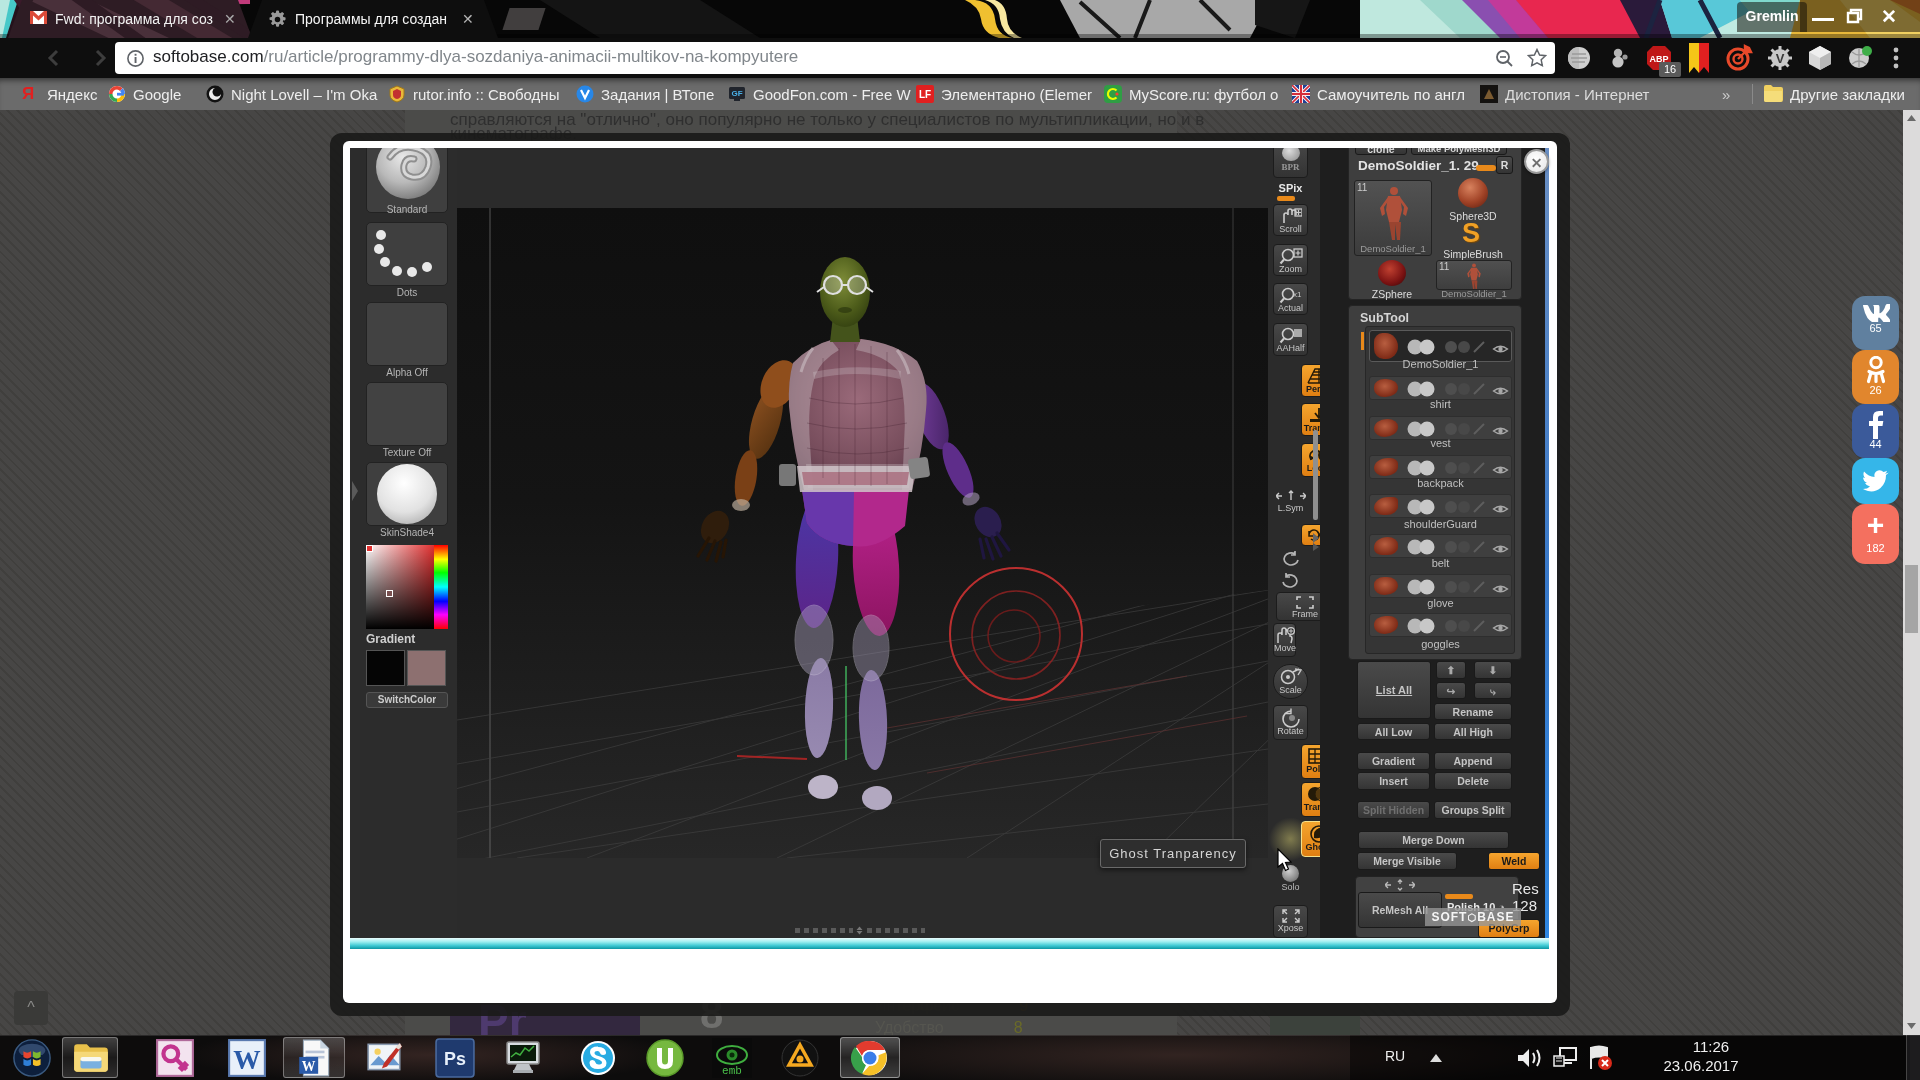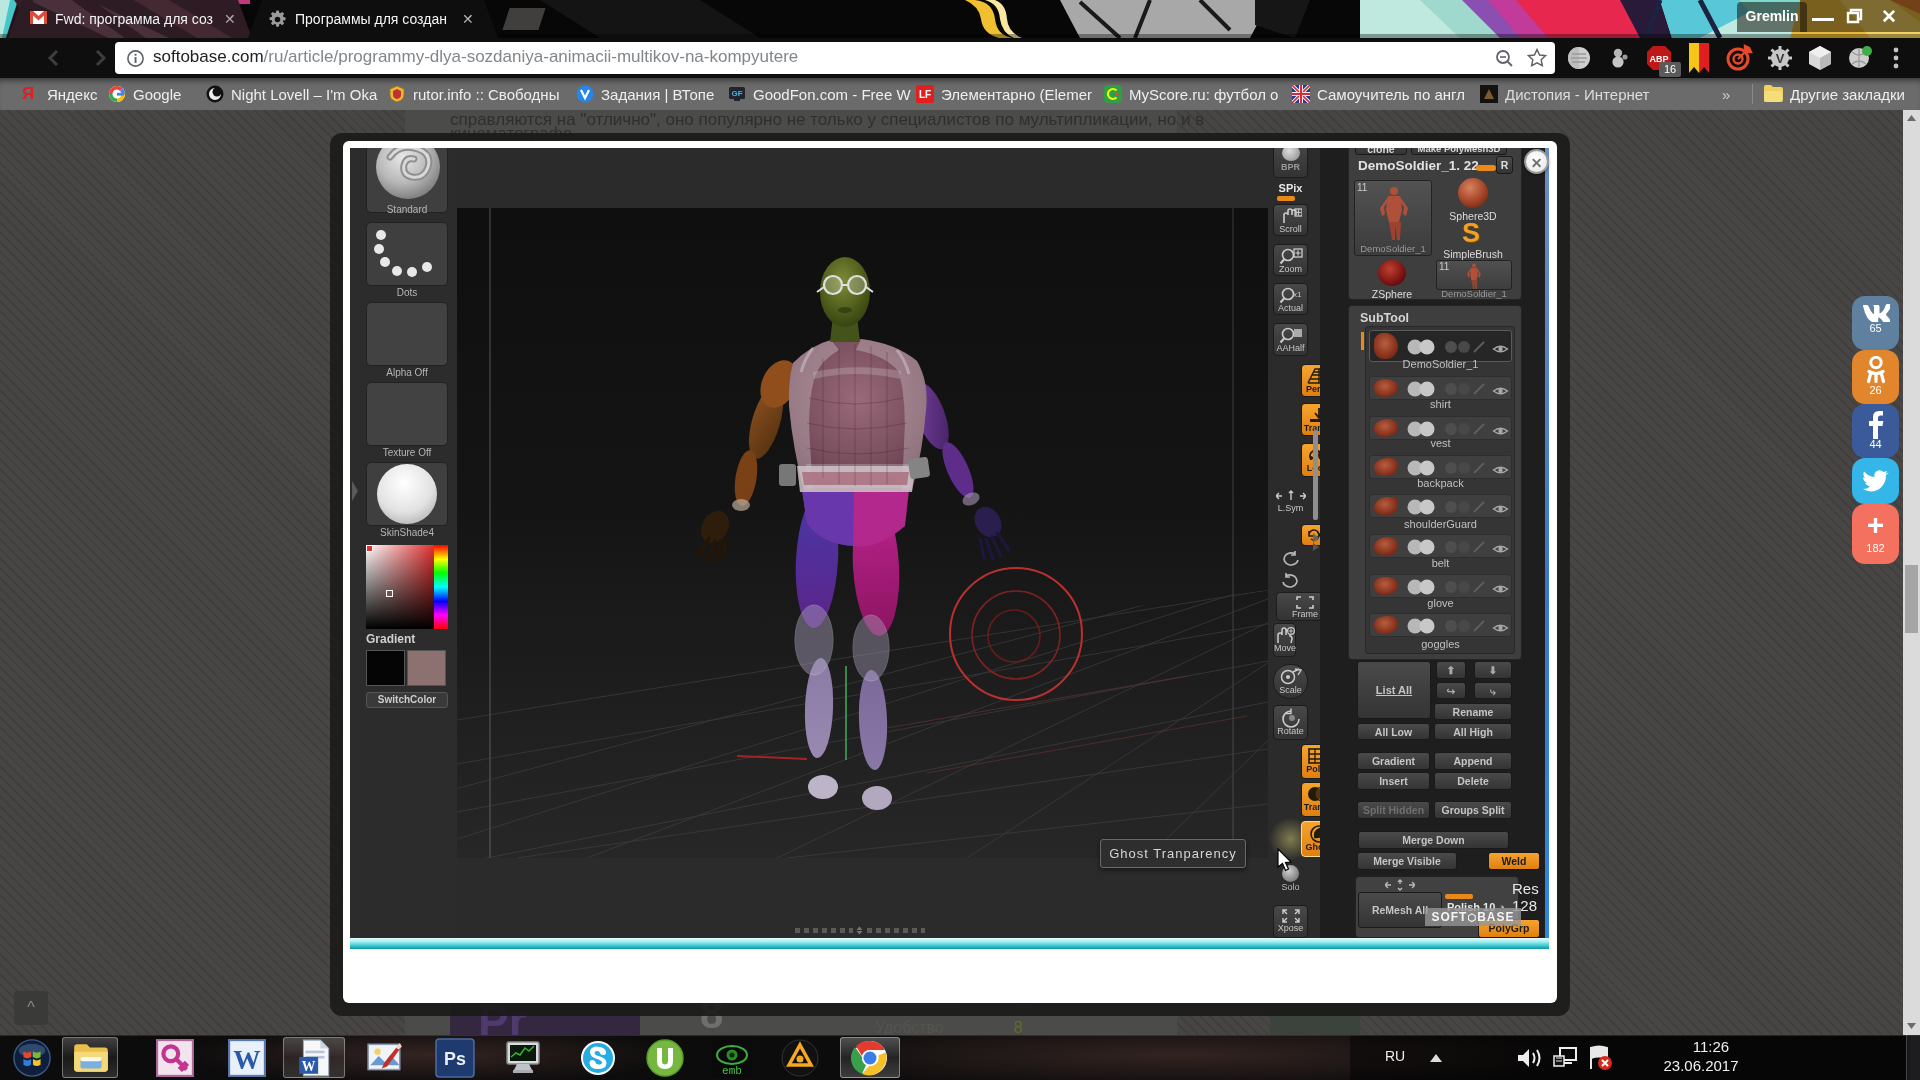--- a/index.html
+++ b/index.html
@@ -501,21 +501,21 @@
       </svg>
       </div>
 
       <div class="abs" style="left:445px;top:780px;width:58px;height:5px;background:repeating-linear-gradient(90deg,#5a5a5a 0 5px,#2c2c2c 5px 9px);"></div>
       <div class="abs" style="left:517px;top:780px;width:58px;height:5px;background:repeating-linear-gradient(90deg,#5a5a5a 0 5px,#2c2c2c 5px 9px);"></div>
       <svg class="abs" style="left:503px;top:778px;" width="14" height="9" viewBox="0 0 14 9">
           <path d="M3.5,4 L6.5,0.5 L9.5,4 Z M3.5,5 L6.5,8.5 L9.5,5 Z" fill="#777"></path>
         </svg>
 
       <div id="ztools">
-        <div class="zbtn" style="left:923px;top:-8px;width:35px;height:38px;"><div style="margin:4px auto 0;width:18px;height:16px;border-radius:50%;background:radial-gradient(circle at 40% 35%,#ddd,#888);"></div><span style="font-size:9px;color:#999;font-weight:bold;">BPR</span></div>
+        <div class="zbtn" style="left:923px;top:-8px;width:35px;height:38px;"><div style="margin:4px auto 0;width:18px;height:16px;border-radius:50%;background:radial-gradient(circle at 40% 35%,#ddd,#888);"></div><span style="font-size:9px;color:#999;font-weight:bold;font-family:Liberation Serif, serif;">BPR</span></div>
         <div class="abs" style="left:923px;top:34px;width:35px;color:#e8e8e8;font-size:11px;font-weight:bold;text-align:center;">SPix</div>
         <div class="abs" style="left:927px;top:48px;width:18px;height:5px;background:#e8891a;border-radius:2px;"></div>
         <div class="zbtn" style="left:923px;top:56px;width:35px;height:32px;"><svg width="22" height="18" viewBox="0 0 22 18" style="margin-top:2px;">
               <path d="M4,16 V8 q0,-2 2,-2 t2,2 M8,8 V4 q0,-2 2,-2 t2,2 v4 M12,7 V5 q0,-2 2,-2 t2,2 v3" stroke="#ccc" stroke-width="1.6" fill="none"></path>
               <rect x="15" y="2" width="7" height="7" fill="none" stroke="#ccc" stroke-width="1.3"></rect>
               <path d="M18.5,3 v5 M16,5.5 h5" stroke="#ccc" stroke-width="1.2"></path>
             </svg><div style="font-size:9px;margin-top:-3px;">Scroll</div></div>
         <div class="zbtn" style="left:923px;top:96px;width:35px;height:32px;"><svg width="24" height="18" viewBox="0 0 24 18" style="margin-top:2px;">
               <circle cx="9" cy="8" r="5.5" stroke="#ccc" stroke-width="1.6" fill="none"></circle>
               <path d="M5,12.5 L1.5,16.5" stroke="#ccc" stroke-width="2"></path>
@@ -602,21 +602,21 @@
       <svg class="abs" style="left:961px;top:383px;" width="10" height="20" viewBox="0 0 10 20">
           <path d="M2,2 L8,7 L2,12 Z" fill="#666"></path>
           <path d="M2,12 L8,16 L2,20 Z" fill="#555"></path>
         </svg>
 
       <div class="abs" style="left:970px;top:0;width:229px;height:790px;background:#1e1e1e;"></div>
       <div id="rpanel">
         <div class="zpanel" style="left:998px;top:-12px;width:174px;height:164px;"></div>
         <div class="rb" style="left:1005px;top:-8px;width:52px;height:15px;color:#d8d8d8;">clone</div>
         <div class="rb" style="left:1061px;top:-8px;width:96px;height:15px;color:#d8d8d8;font-size:9.5px;">Make PolyMesh3D</div>
-        <div class="abs" style="left:1008px;top:10px;color:#e2e2e2;font-size:13.5px;font-weight:bold;">DemoSoldier_1. 22</div>
+        <div class="abs" style="left:1008px;top:10px;color:#e2e2e2;font-size:13.5px;font-weight:bold;">DemoSoldier_1. 29</div>
         <div class="abs" style="left:1126px;top:17px;width:20px;height:6px;background:#e8891a;border-radius:3px;"></div>
         <div class="rb" style="left:1146px;top:8px;width:17px;height:18px;line-height:16px;color:#ddd;">R</div>
         <div class="abs" style="left:1004px;top:32px;width:78px;height:76px;background:linear-gradient(#525252,#3c3c3c);border:1px solid #222;border-radius:3px;overflow:hidden;">
           <div class="abs" style="left:2px;top:1px;color:#ccc;font-size:10px;">11</div>
           <svg class="abs" style="left:22px;top:5px;" width="34" height="58" viewBox="0 0 34 58">
               <g fill="#b0503a">
                 <circle cx="17" cy="5" r="4"></circle>
                 <path d="M11,10 h12 l2,14 l-3,12 h-10 l-3,-12 Z"></path>
                 <path d="M11,11 L3,22 l2,8 l3,-2 l-1,-7 l5,-7 Z M23,11 l8,11 l-2,8 l-3,-2 l1,-7 l-5,-7 Z"></path>
                 <path d="M12,36 l3,18 h3 l0,-16 l2,16 h3 l1,-18 Z" fill="#9a4430"></path>

